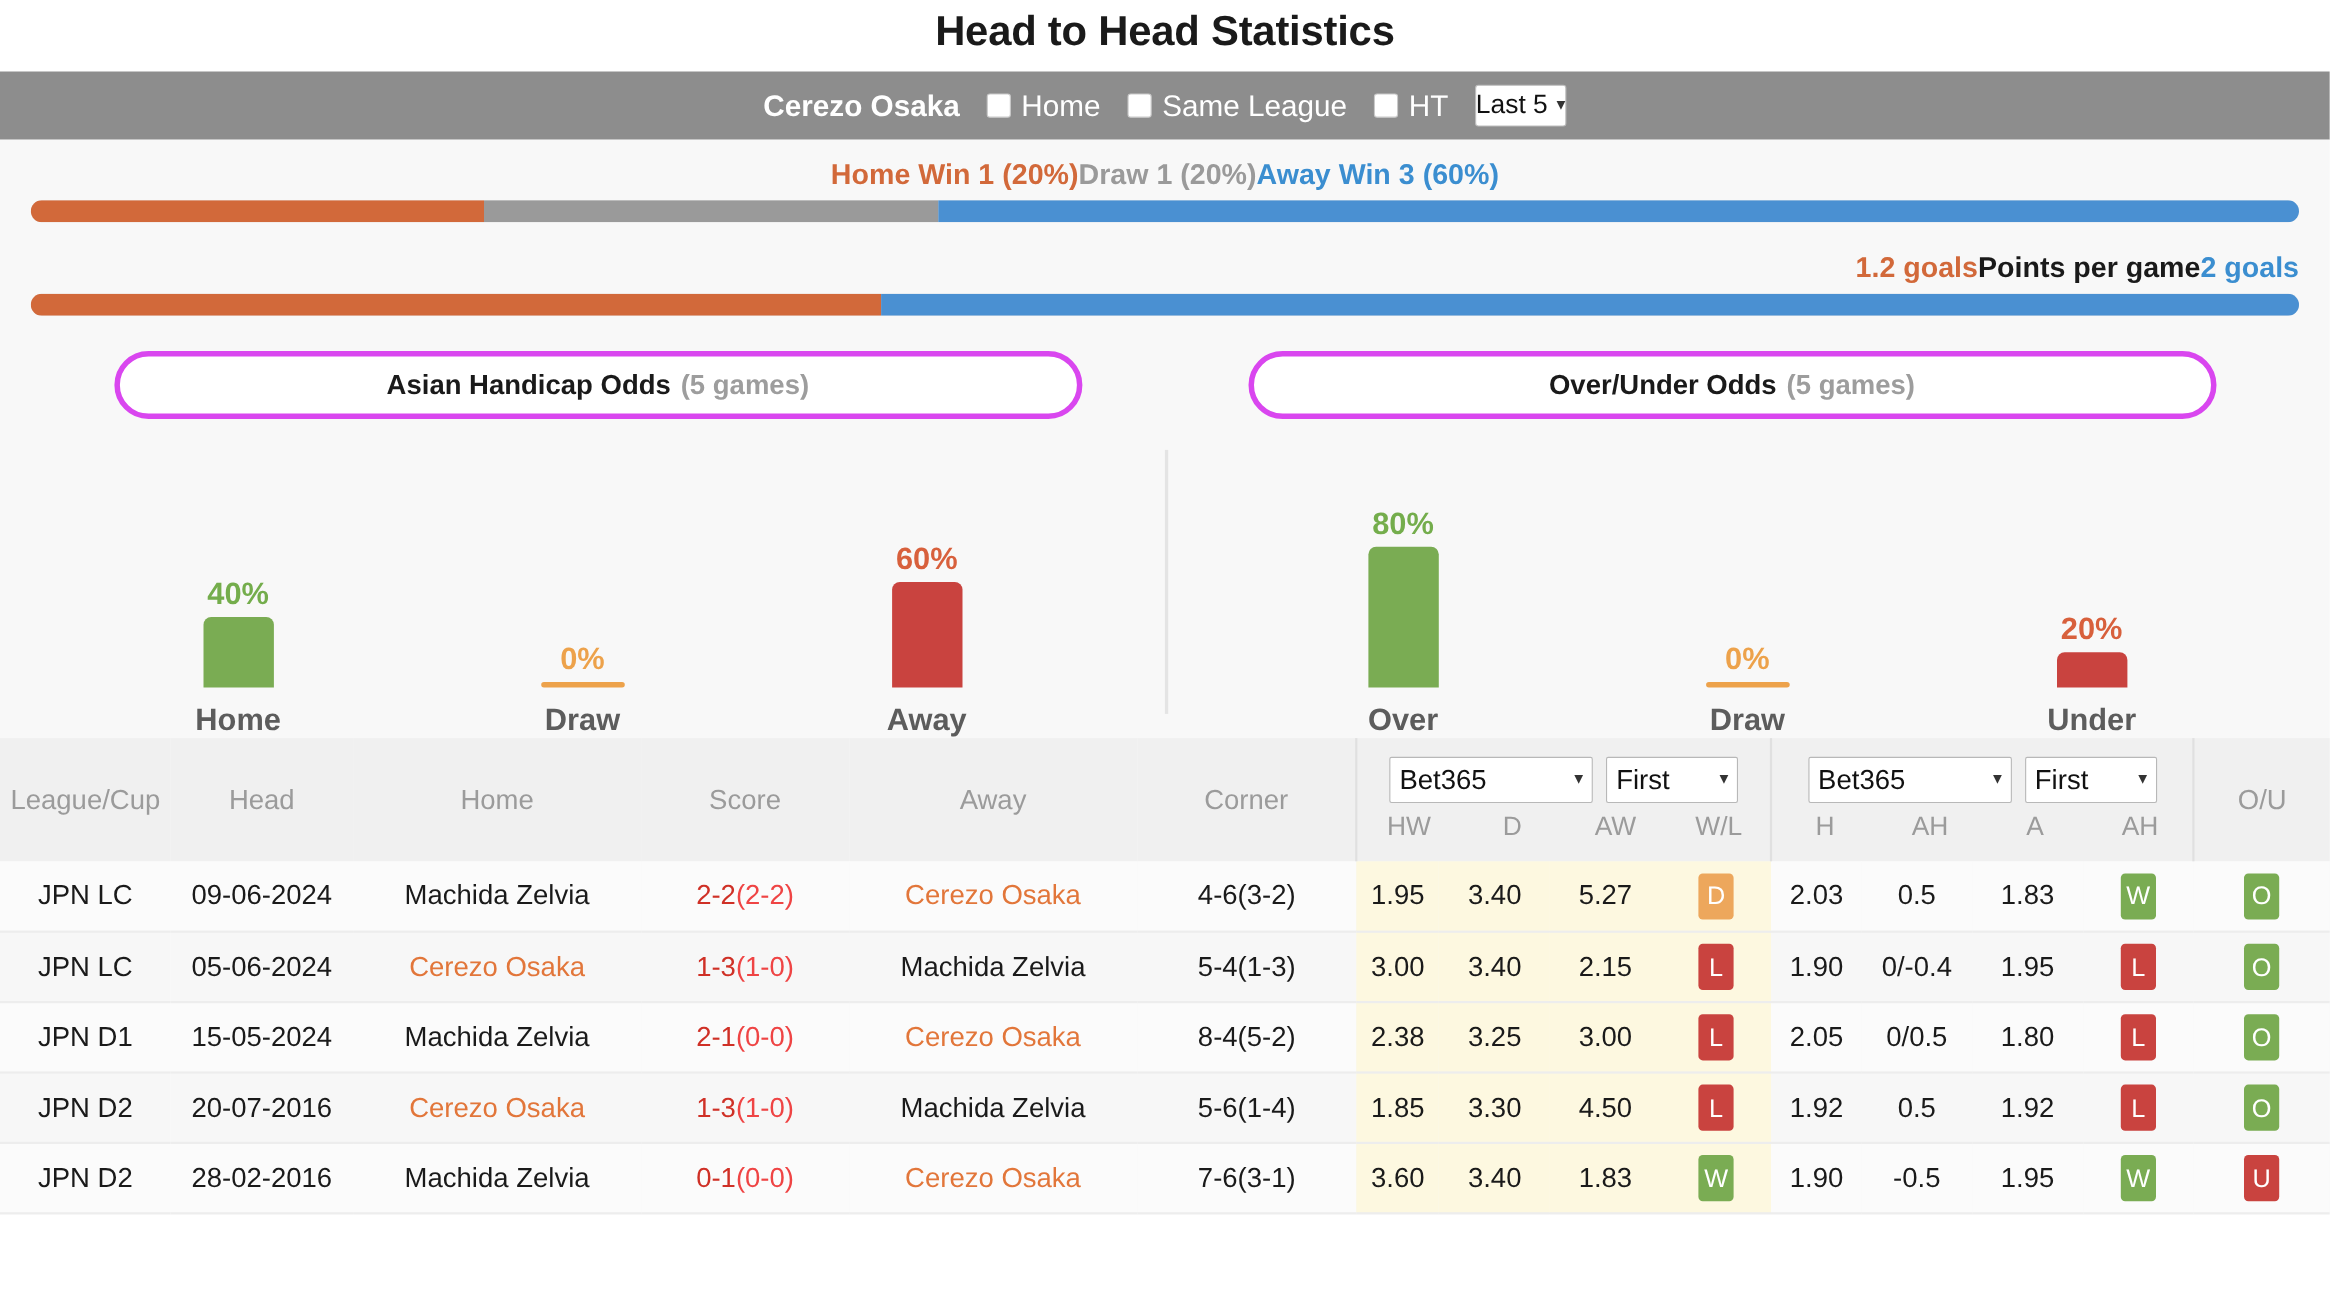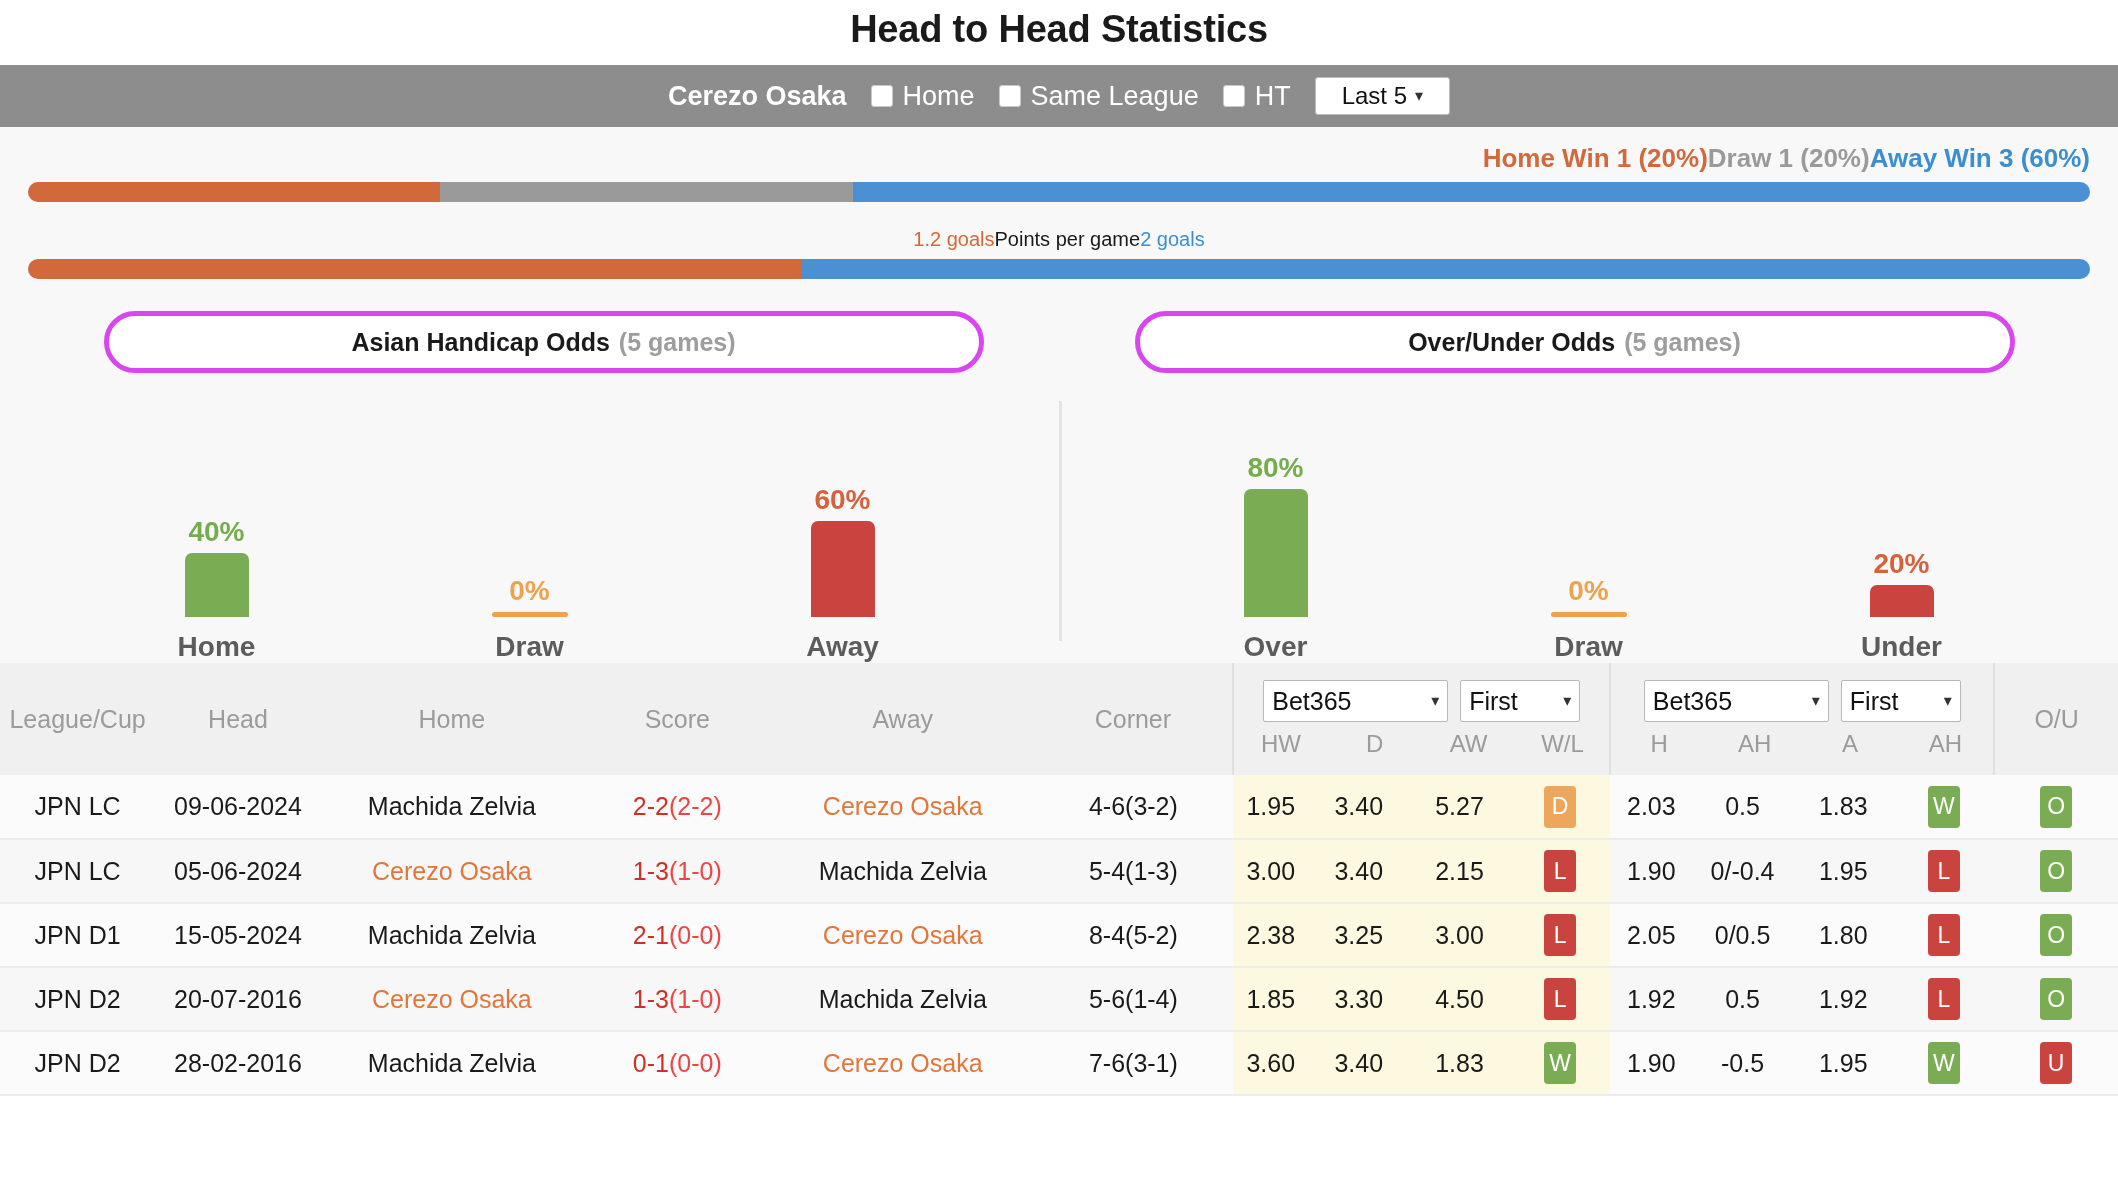--- a/index.html
+++ b/index.html
@@ -52,42 +52,42 @@
     color: #ffffff;
     font-size: 27px;
   }
   .select-box {
     background: #ffffff;
     border: 1px solid #bdbdbd;
     border-radius: 3px;
     height: 38px;
     display: flex;
     align-items: center;
-    padding: 0 26px;
+    padding: 0 0;
     font-size: 24px;
     color: #111;
     gap: 8px;
   }
   .caret {
     font-size: 16px;
     line-height: 1;
     color: #333;
   }
 
   
   .content {
     background: #f8f8f8;
     padding: 0;
   }
 
   
   .bars-section { padding: 16px 28px 10px 28px; }
   .bar-labels {
     display: flex;
-    justify-content: flex-end;
+    justify-content: center;
     align-items: baseline;
     font-size: 26px;
     font-weight: bold;
     margin-bottom: 8px;
   }
   .lbl-home { color: #d2693a; }
   .lbl-draw { color: #9a9a9a; }
   .lbl-away { color: #3b8ed0; }
   .progress-track {
     height: 20px;
@@ -95,24 +95,24 @@
     overflow: hidden;
     display: flex;
     background: #e9e9e9;
   }
   .seg-home { background: #d2693a; }
   .seg-draw { background: #9a9a9a; }
   .seg-away { background: #4a90d2; }
 
   .ppg-labels {
     display: flex;
-    justify-content: center;
+    justify-content: flex-end;
     align-items: baseline;
-    font-size: 20px;
-    font-weight: normal;
+    font-size: 26px;
+    font-weight: bold;
     margin-top: 26px;
     margin-bottom: 8px;
   }
   .ppg-center { color: #1a1a1a; }
 
   
   .pills-row {
     display: flex;
     gap: 0;
     padding: 22px 28px 0 28px;

